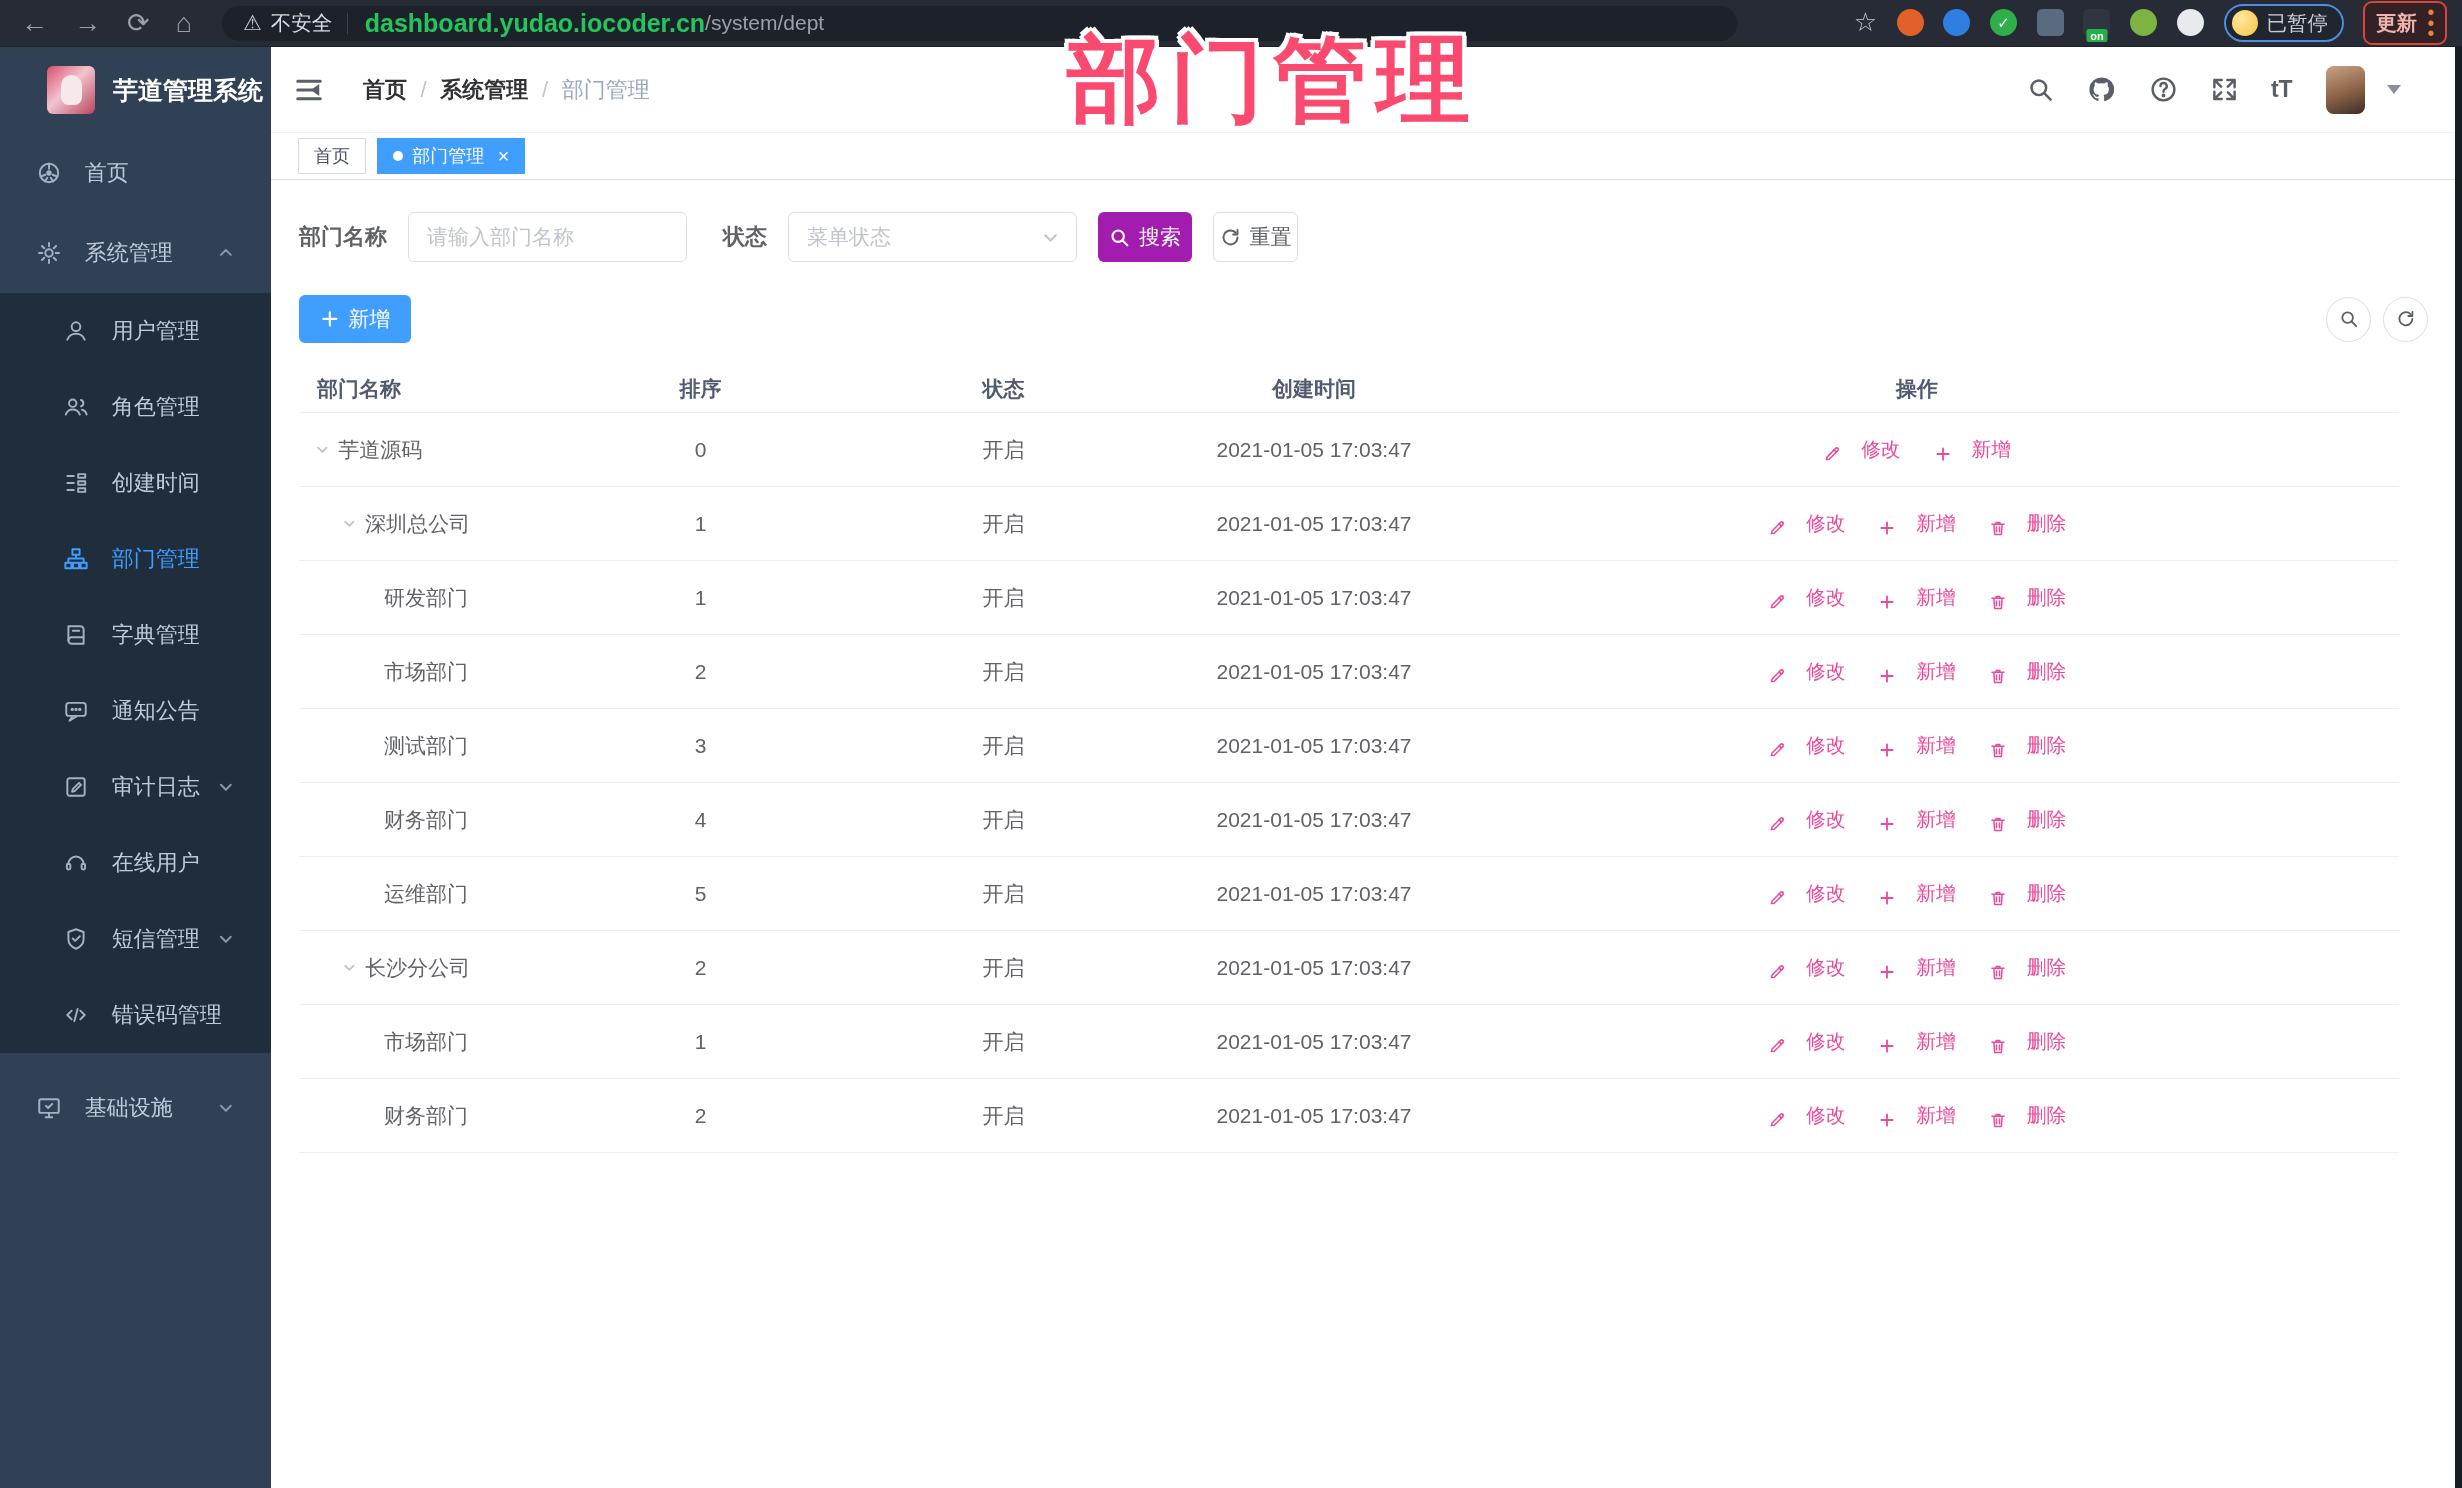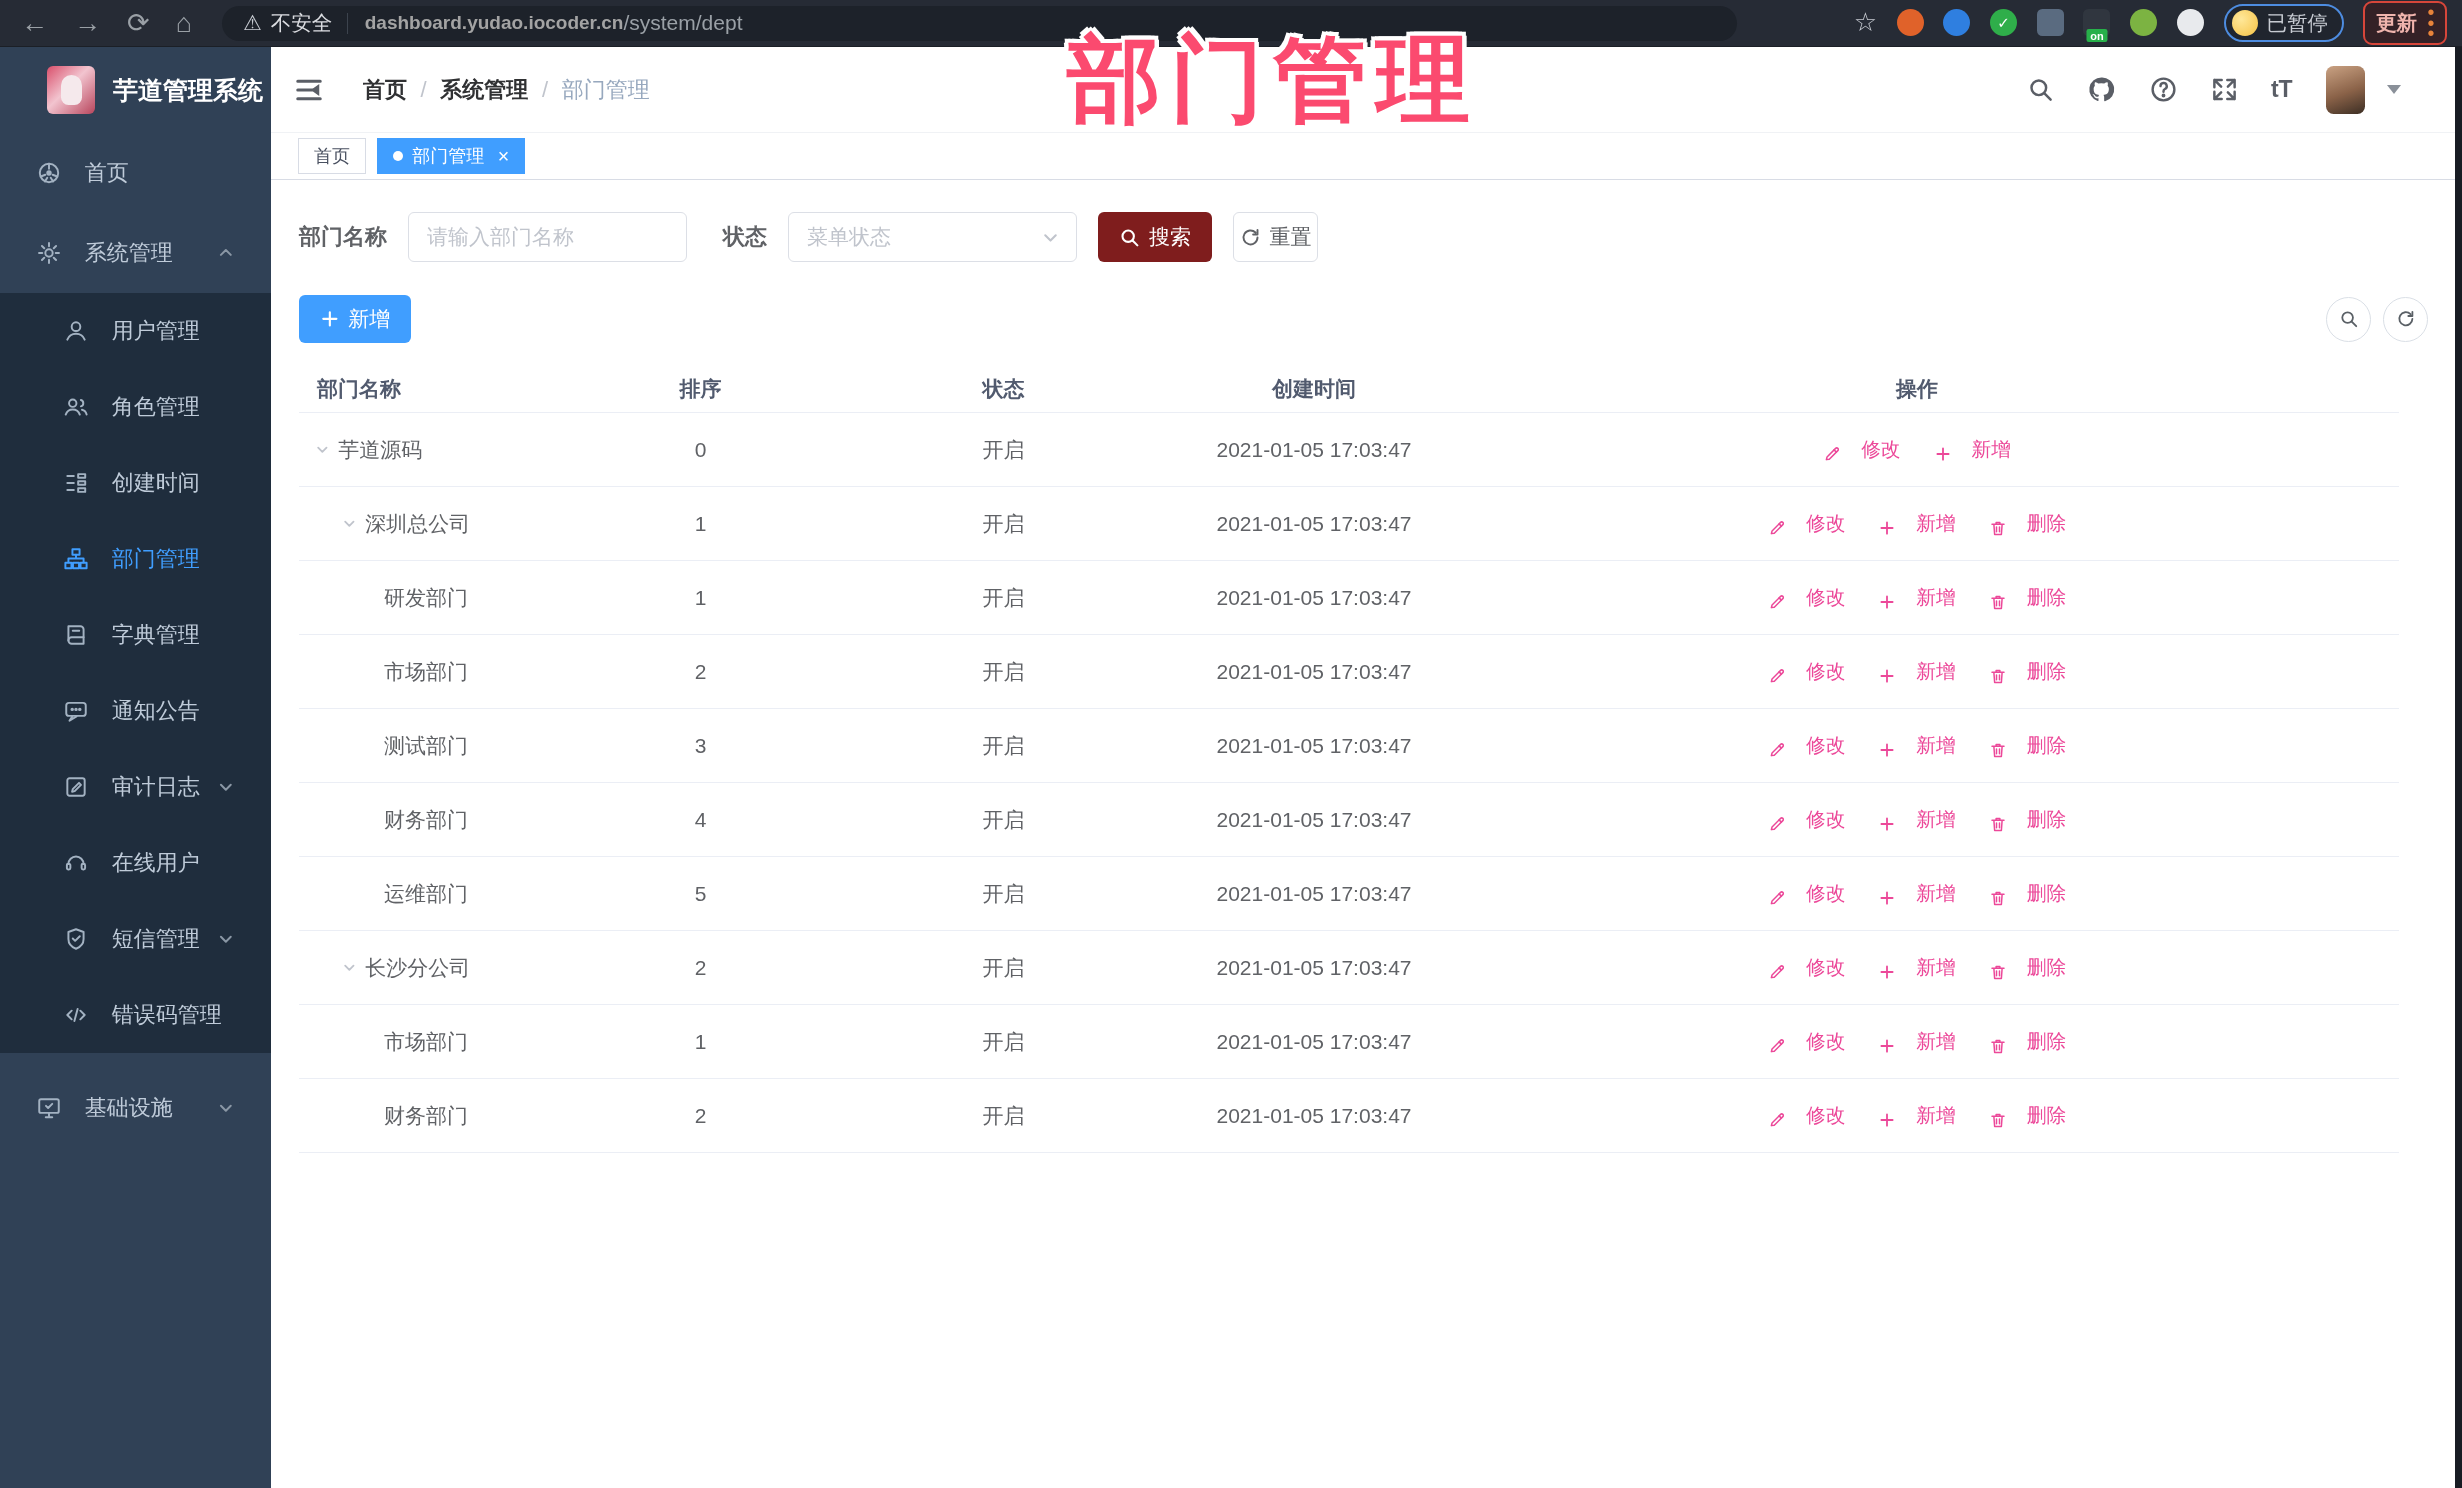--- a/index.html
+++ b/index.html
@@ -9,21 +9,21 @@
   
   .browser-bar { position:absolute; top:0; left:0; width:2462px; height:47px;
     background:#262b35; display:flex; align-items:center; border-bottom:1.5px solid #1b1f26; z-index:5; }
   .bnav { display:flex; align-items:center; gap:26px; padding-left:21px; }
   .bnav .bico { color:#9aa0a6; font-size:27px; line-height:1; cursor:pointer; }
   .url-pill { margin-left:30px; width:1515px; height:35px; background:#1d222a; border-radius:17.4px;
     display:flex; align-items:center; padding:0 21px; }
   .warn-ico { color:#c7cbd2; font-size:21px; margin-right:9px; }
   .warn-txt { color:#dadce0; font-size:20.5px; margin-right:15px; }
   .url-div { width:0.8px; height:21px; background:#3c434d; margin-right:16.7px; }
-  .url-host { color:#a3a3a3; font-size:19px; font-weight:bold; }
+  .url-host { color:#22c55e; font-size:25px; font-weight:bold; }
   .url-path { color:#9aa0a6; font-size:21px; }
   .bar-right { margin-left:auto; display:flex; align-items:center; gap:19.7px; padding-right:15px; }
   .star { color:#c7cbd2; font-size:26px; }
   .ext { width:27px; height:27px; border-radius:50%; position:relative; display:flex; align-items:center; justify-content:center; font-size:15px; color:#fff; }
   .ext.sq { border-radius:5.3px; }
   .ext .onbadge { position:absolute; bottom:-6px; left:50%; transform:translateX(-50%);
     background:#27b04a; color:#fff; font-size:11px; font-weight:bold; padding:0.8px 3.8px; border-radius:2.3px; }
   .paused-pill { display:flex; align-items:center; gap:9px; border:2.3px solid #4d8ce0; border-radius:19.7px;
     background:#20252e; padding:3px 13.6px 3px 6px; }
   .paused-face { width:26px; height:26px; border-radius:50%; background:radial-gradient(circle at 35% 35%,#ffe89a,#f6c244); }
@@ -84,21 +84,21 @@
   .f-input { width:279px; height:50px; border:0.8px solid #dcdfe6; border-radius:6px; margin-left:21px;
     font-size:21px; color:#606266; padding:0 18px; outline:none; font-family:inherit; }
   .f-input::placeholder { color:#c0c4cc; }
   .f-select { width:289px; height:50px; border:0.8px solid #dcdfe6; border-radius:6px; margin-left:21px;
     display:flex; align-items:center; justify-content:space-between; padding:0 15px 0 18px; cursor:pointer; }
   .f-select .ph { font-size:21px; color:#c0c4cc; }
   .f-select .sel-caret { color:#c0c4cc; display:flex; }
   .gap48 { width:36px; } .gap28 { width:21px; }
   .btn { height:50px; border-radius:6px; display:inline-flex; align-items:center; justify-content:center;
     font-size:21px; cursor:pointer; gap:9px; border:0.8px solid transparent; }
-  .btn-search { background:#7f1d1d; color:#fff; width:114px; }
+  .btn-search { background:#a21caf; color:#fff; width:94px; }
   .btn-reset { background:#fff; color:#606266; border-color:#dcdfe6; width:85px; }
   .toolbar-row { margin-top:33px; display:flex; align-items:center; }
   .btn-add { background:#409eff; color:#fff; width:112px; height:48px; }
   .round-btns { margin-left:auto; display:flex; gap:12px; }
   .round-btn { width:45px; height:45px; border-radius:50%; border:1.5px solid #dadfe6; background:#fff;
     display:flex; align-items:center; justify-content:center; color:#5a6066; cursor:pointer; }
 
   
   .table { margin-top:23px; width:2100px; font-size:21px; color:#606266; }
   .t-row { display:flex; align-items:center; border-bottom:0.8px solid #ebeef5; height:74px; }

